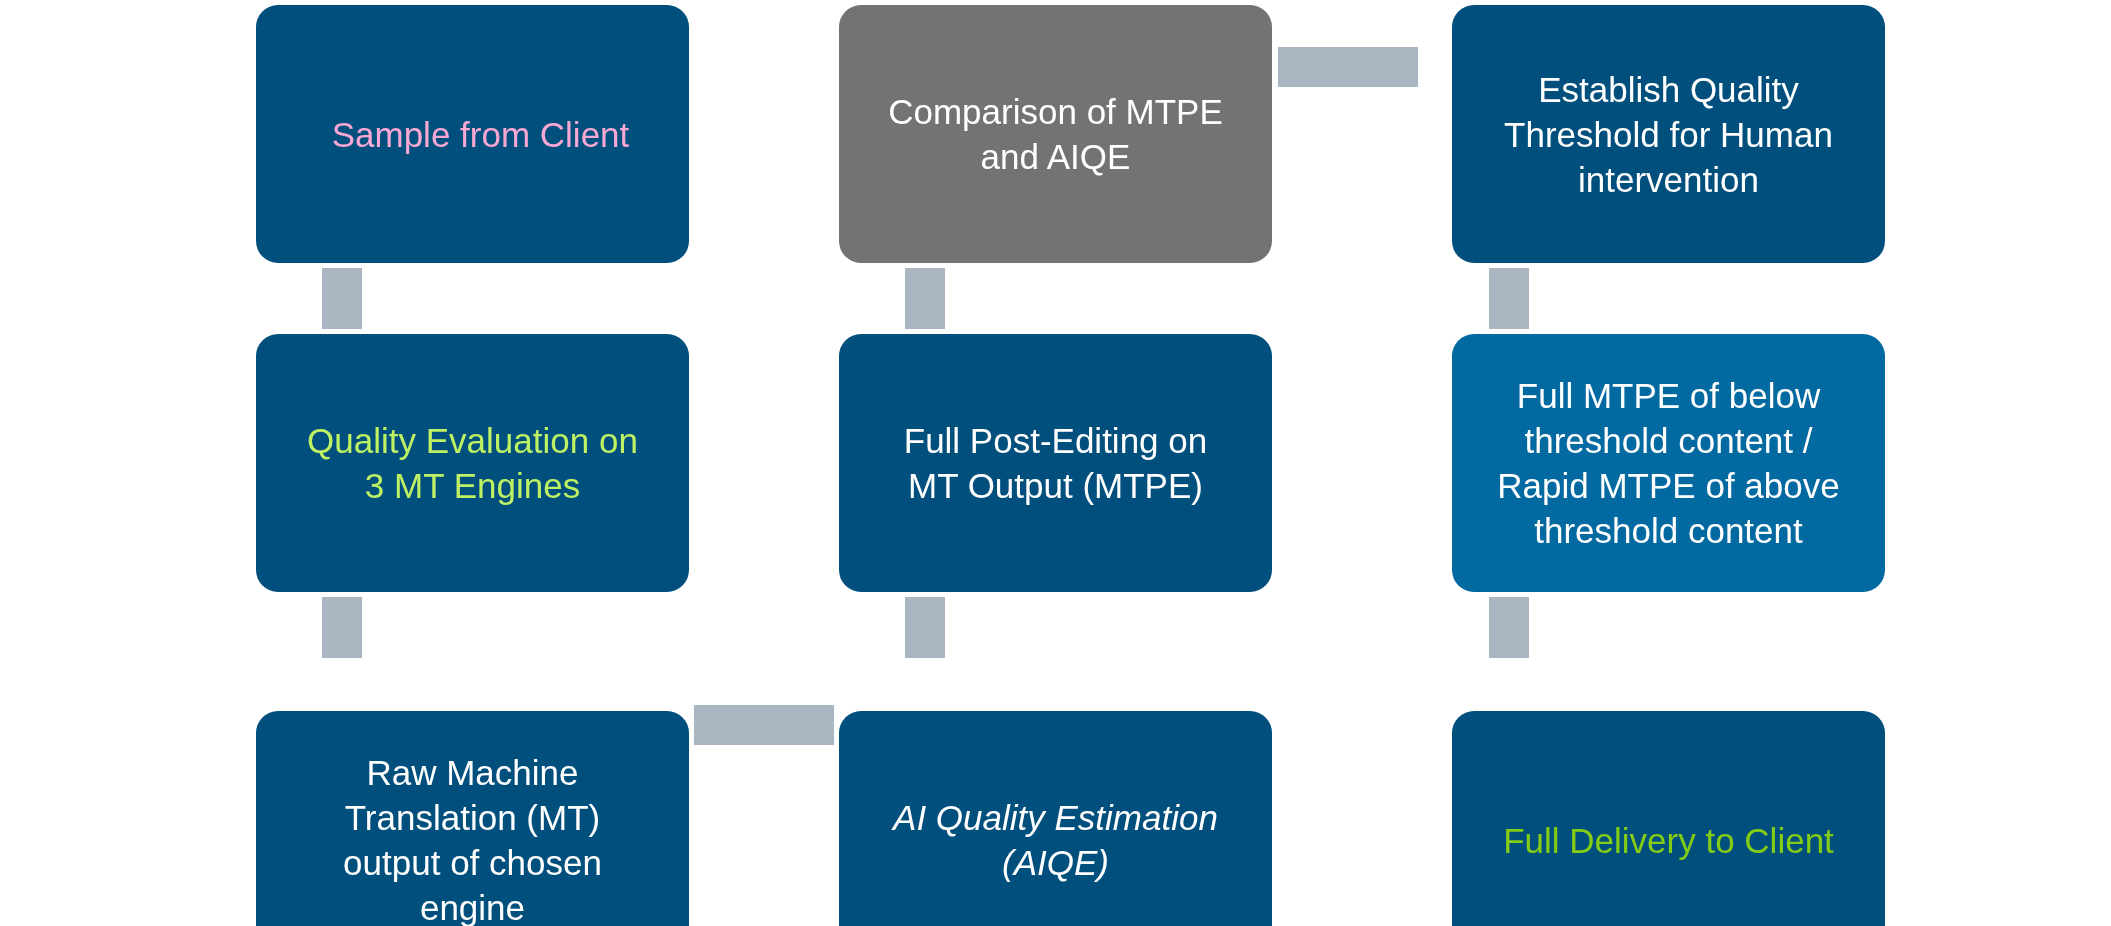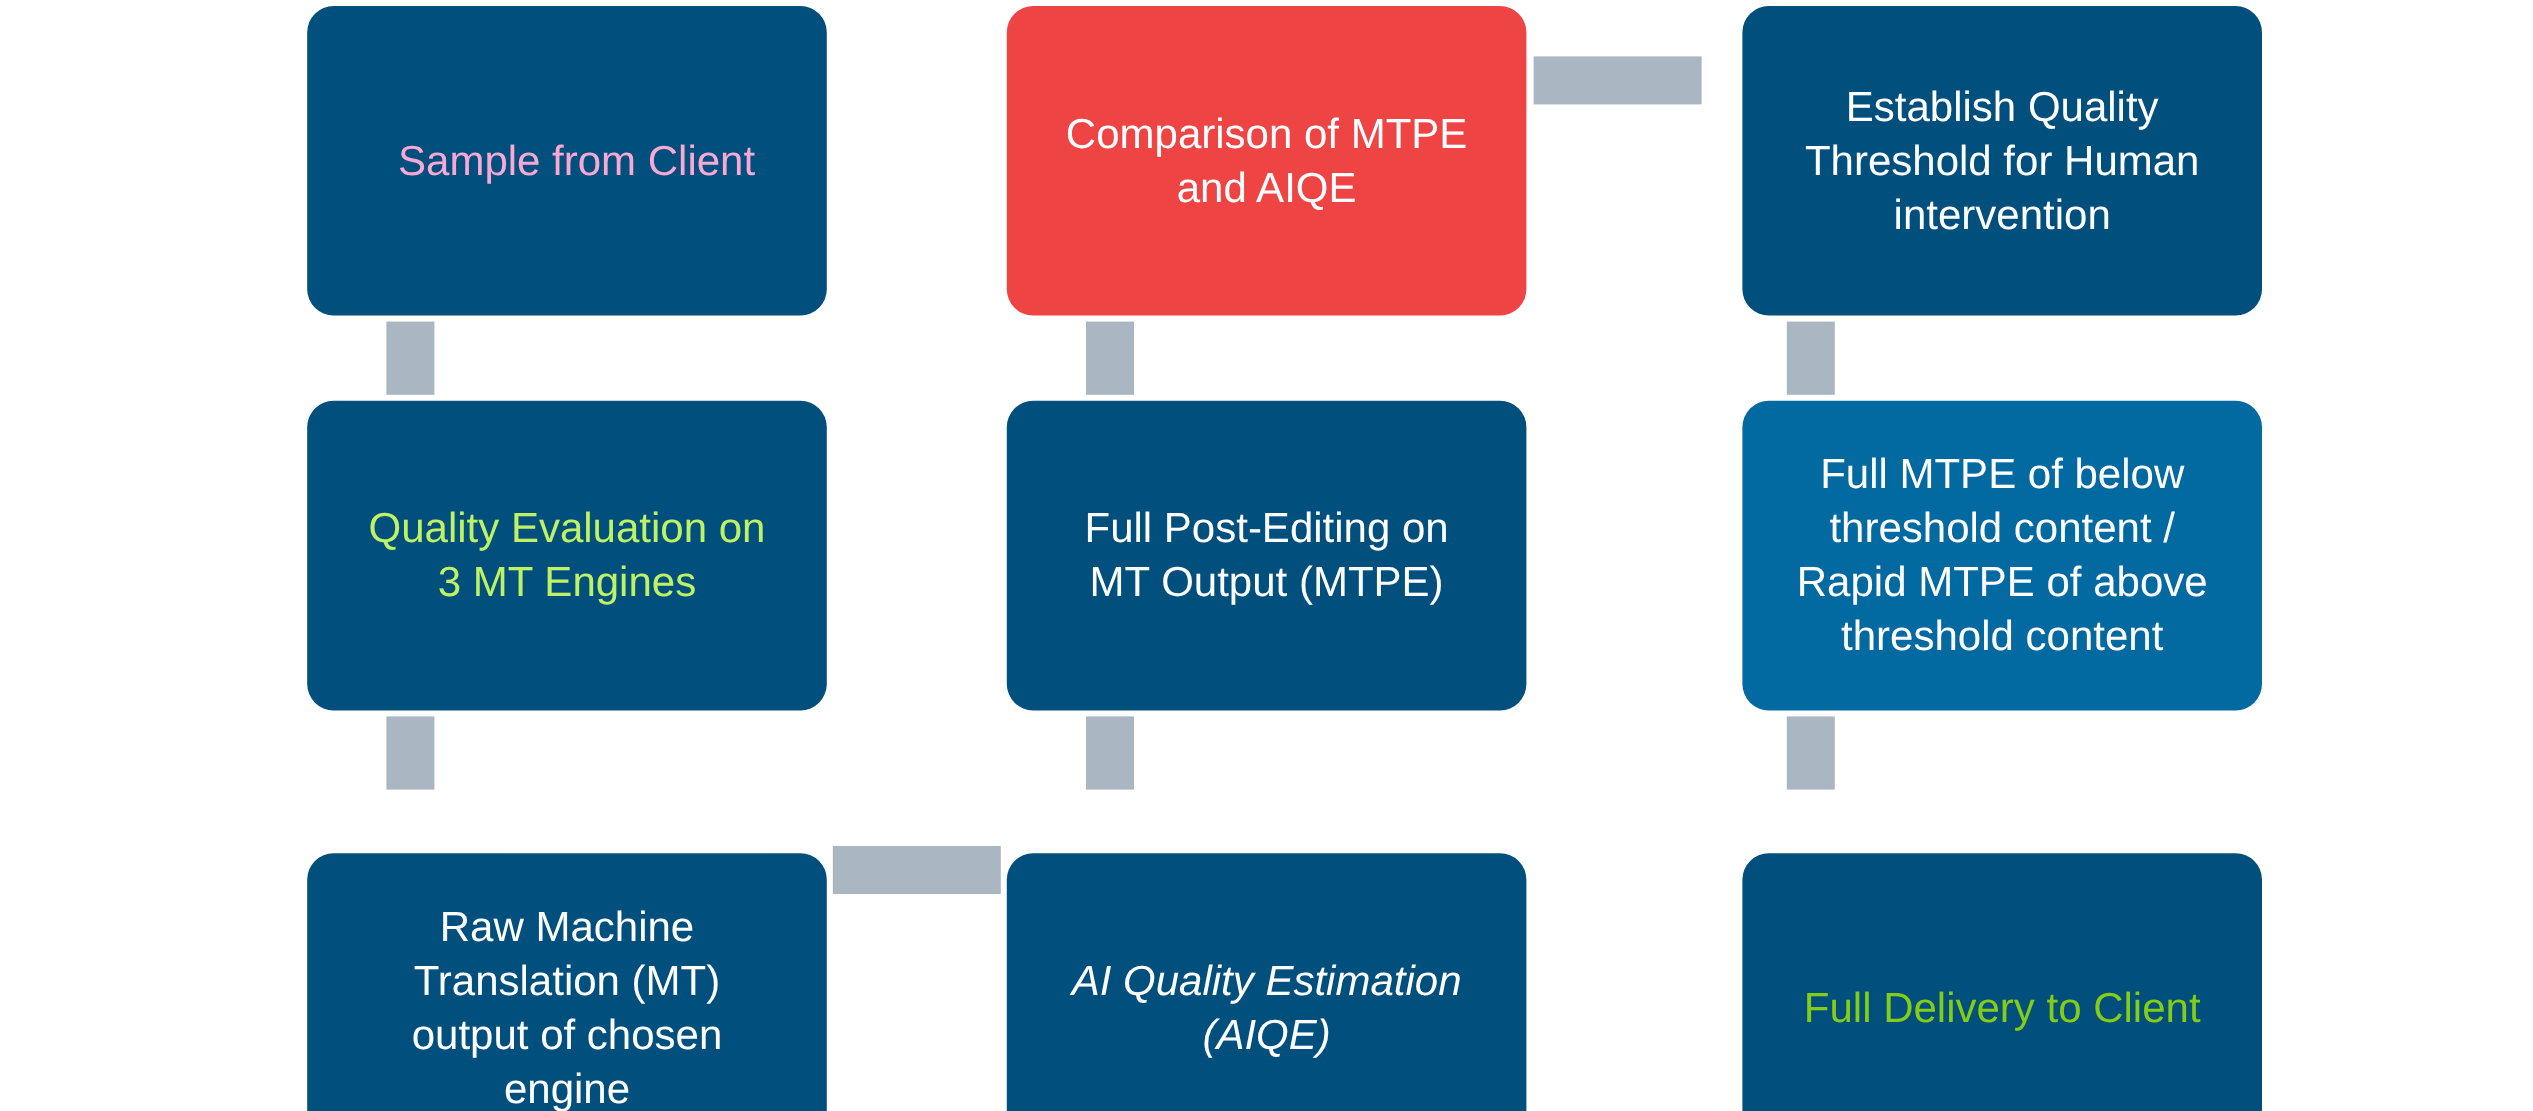--- a/index.html
+++ b/index.html
@@ -73,21 +73,21 @@
 </div>
 
 <div class="node c2 r3" style="background: rgb(0, 79, 124); font-style: italic;">
   <span class="node-label" style="color: rgb(255, 255, 255);">AI Quality Estimation
 (AIQE)</span>
 </div>
 <div class="node c2 r2" style="background: rgb(0, 79, 124); align-items: center;">
   <span class="node-label" style="color: rgb(255, 255, 255);">Full Post-Editing on
 MT Output (MTPE)</span>
 </div>
-<div class="node c2 r1" style="background: #ef4444;">
+<div class="node c2 r1" style="background: #737373;">
   <span class="node-label" style="color: rgb(255, 255, 255);">Comparison of MTPE
 and AIQE</span>
 </div>
 
 <div class="node c3 r1" style="background: rgb(0, 79, 124);">
   <span class="node-label" style="color: rgb(255, 255, 255);">Establish Quality
 Threshold for Human
 intervention</span>
 </div>
 <div class="node c3 r2" style="background: #0369a1;">

